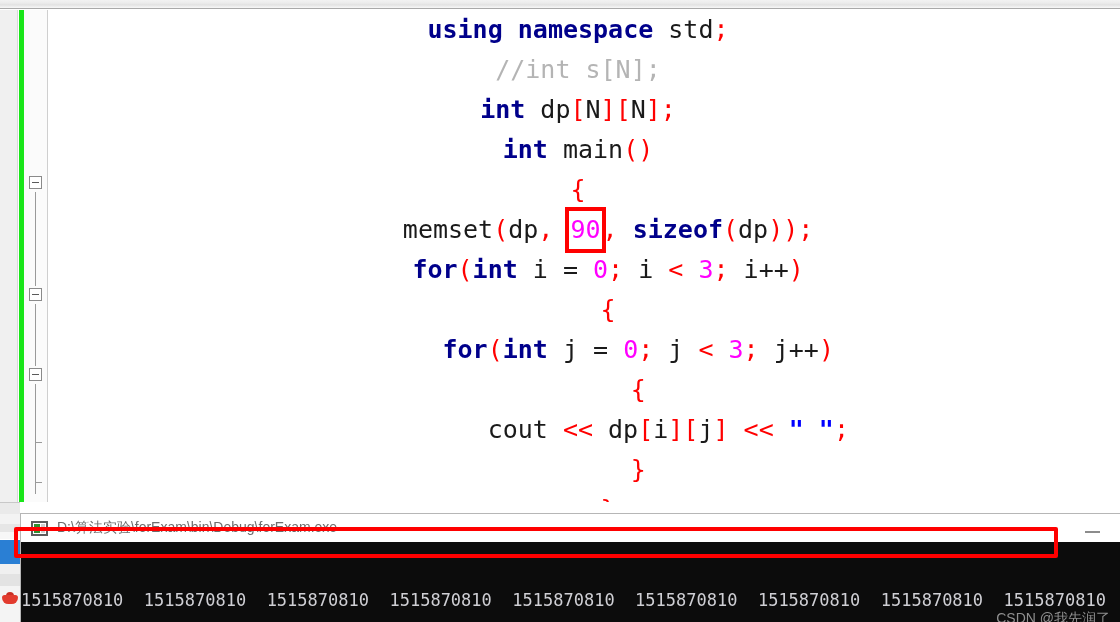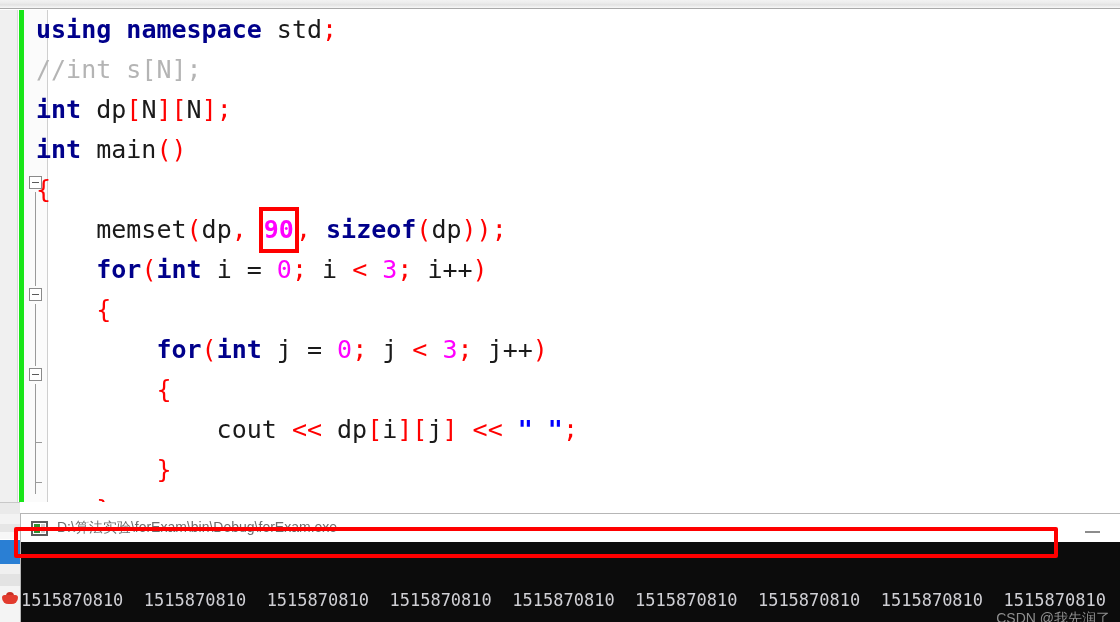--- a/index.html
+++ b/index.html
@@ -100,40 +100,40 @@
   
   .code {
     position: absolute;
     left: 36px; top: 0;
     right: 0;
     font-family: "DejaVu Sans Mono", "Liberation Mono", monospace;
     font-size: 25px;
     line-height: 40px;
     white-space: pre;
     color: #000000;
+    text-align: center;
   }
   .code .ln {
     height: 40px;
     white-space: pre;
   }
   .kw     { color: #00008b; font-weight: bold; }
   .cmt    { color: #b4b4b4; }
   .punct  { color: #ff0000; }
   .num    { color: #ff00ff; }
   .str    { color: #0000ff; font-weight: bold; }
   .plain  { color: #1a1a1a; }
 
   
   .hl-box {
     position: relative;
     display: inline-block;
     padding: 0 2px;
     outline: 4px solid #ff0000;
     outline-offset: -1px;
-    font-weight: bold;
   }
 
   
   .console {
     position: absolute;
     left: 20px; top: 513px;
     width: 1100px;
     height: 120px;
     background: #ffffff;
     border: 1px solid #b6b6b6;

